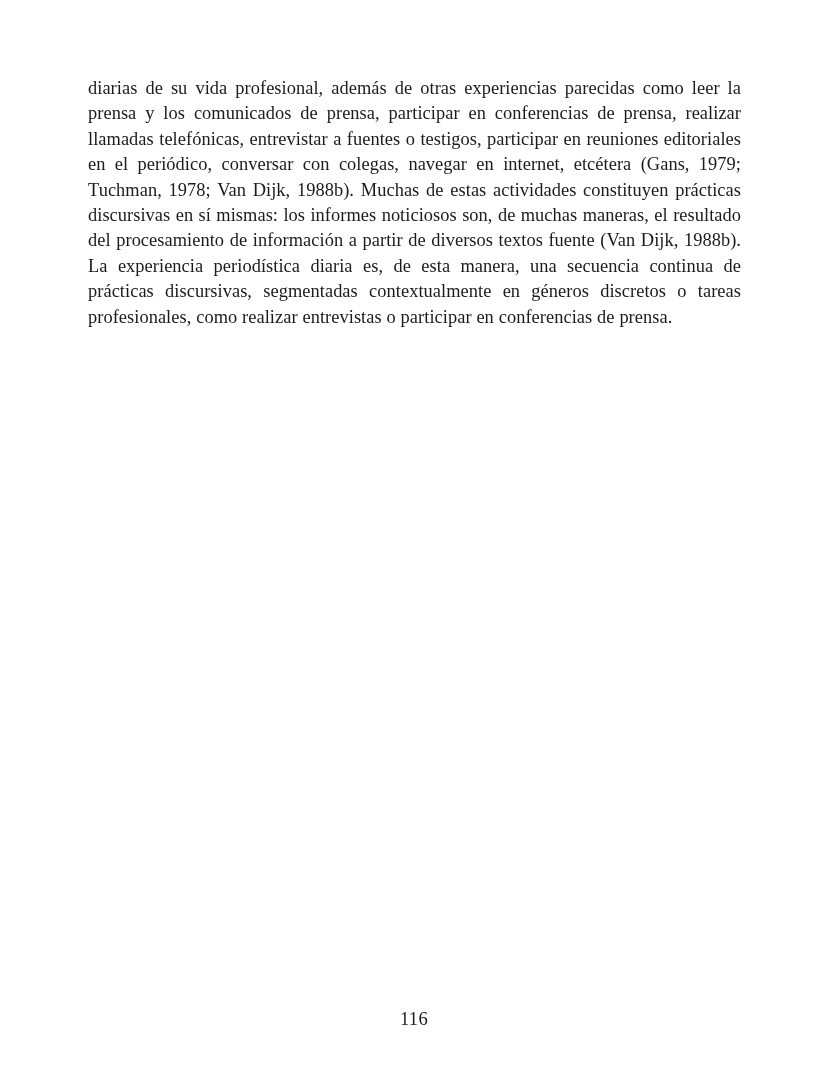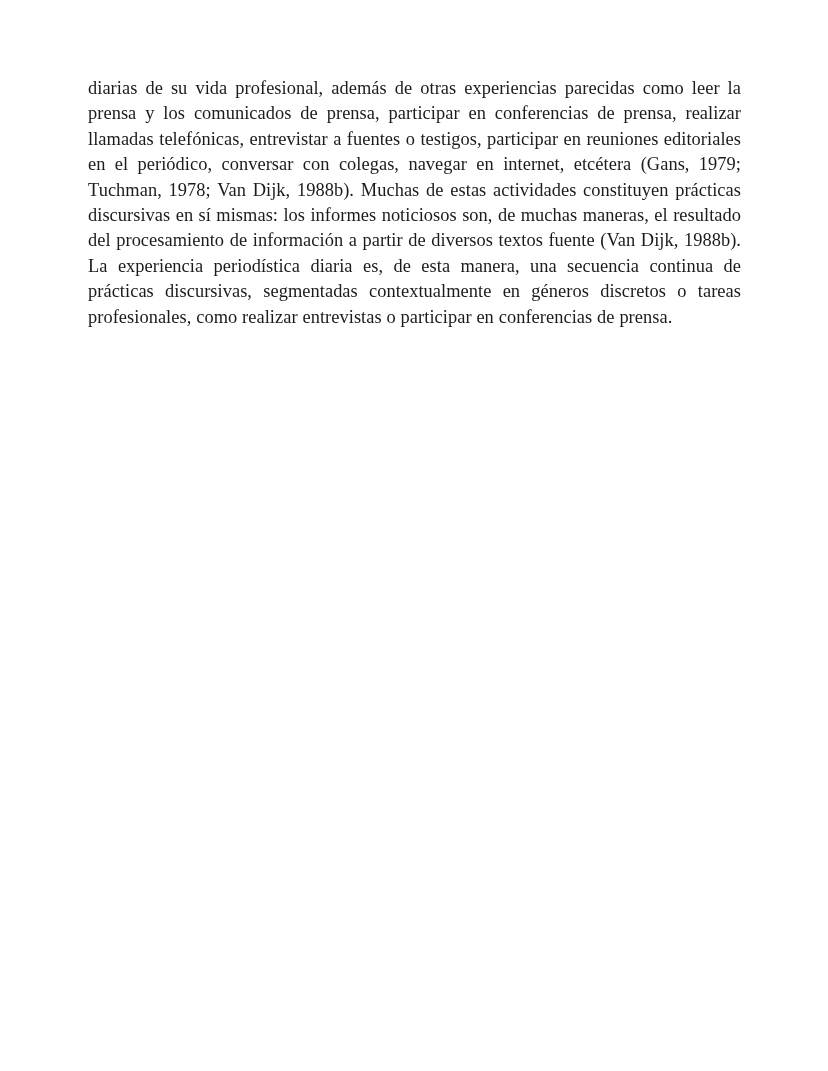--- a/index.html
+++ b/index.html
@@ -57,14 +57,17 @@
 </style>
 </head>
 <body>
 
 <div class="page">
 
   <div class="content">
     <p class="body-paragraph">diarias de su vida profesional, además de otras experiencias parecidas como leer la prensa y los comunicados de prensa, participar en conferencias de prensa, realizar llamadas telefónicas, entrevistar a fuentes o testigos, participar en reuniones editoriales en el periódico, conversar con colegas, navegar en internet, etcétera (Gans, 1979; Tuchman, 1978; Van Dijk, 1988b). Muchas de estas actividades constituyen prácticas discursivas en sí mismas: los informes noticiosos son, de muchas maneras, el resultado del procesamiento de información a partir de diversos textos fuente (Van Dijk, 1988b). La experiencia periodística diaria es, de esta manera, una secuencia continua de prácticas discursivas, segmentadas contextualmente en géneros discretos o tareas profesionales, como realizar entrevistas o participar en conferencias de prensa.</p>
   </div>
 
+  <div class="page-number-wrap">
+    <span class="page-number">116</span>
+  </div>
 
 </div>
 
 </body></html>

